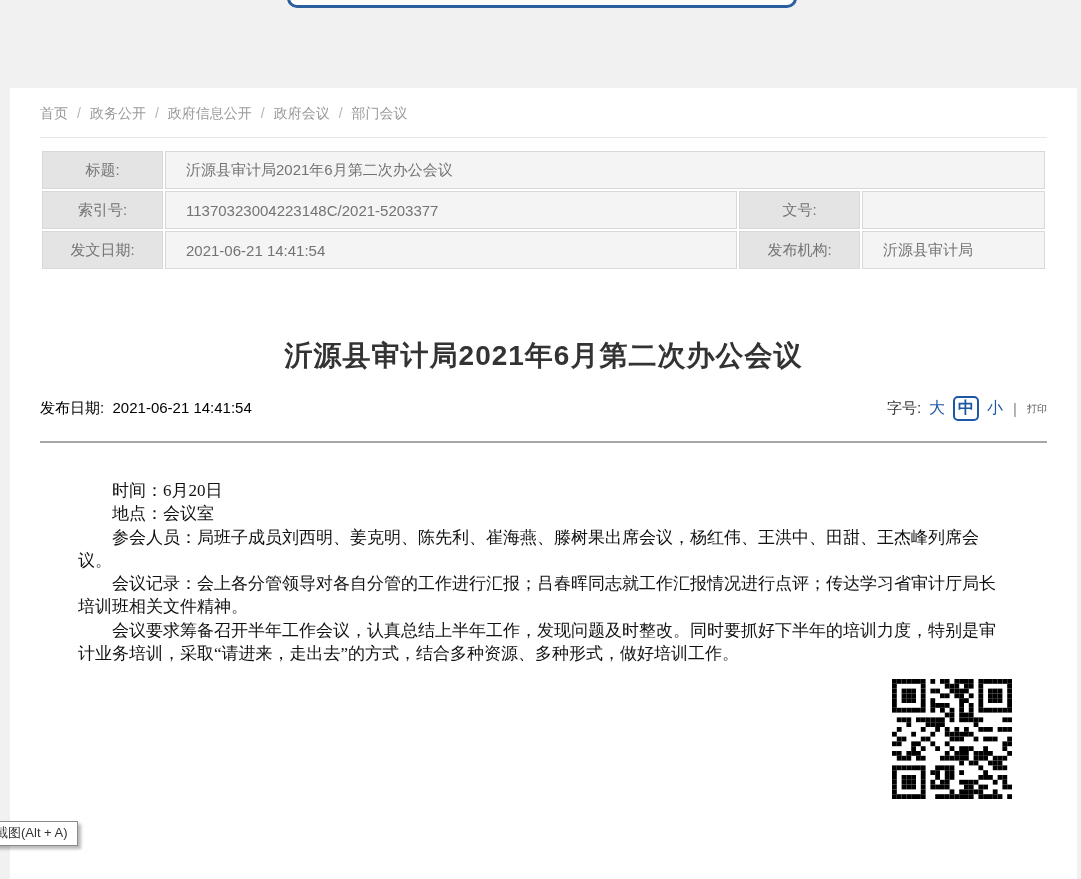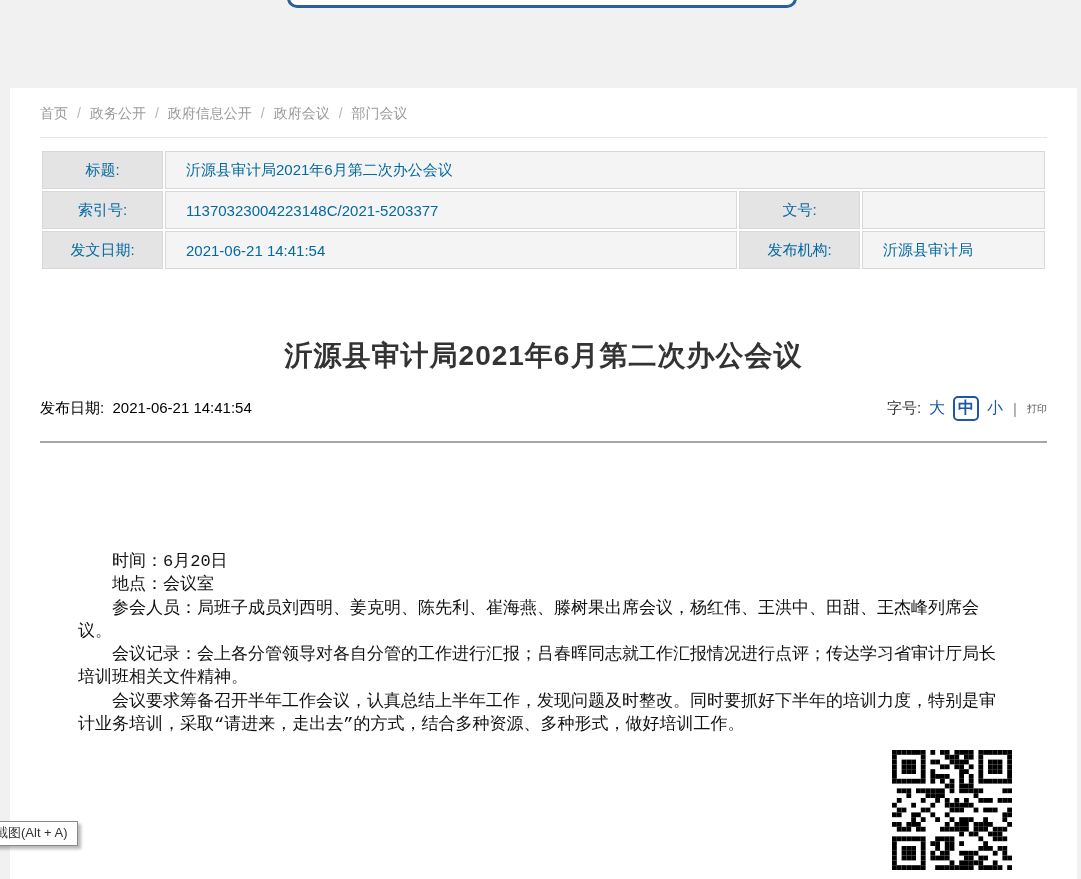--- a/index.html
+++ b/index.html
@@ -46,21 +46,21 @@
   
   table.meta {
     width: 1007px;
     margin-top: 11px;
     border-collapse: separate;
     border-spacing: 2px;
   }
   table.meta td {
     height: 38px;
     font-size: 15px;
-    color: #0369a1;
+    color: #737373;
     border: 1px solid #d8d8d8;
   }
   td.mlabel {
     background: #e4e4e4;
     text-align: center;
     width: 121px;
   }
   td.mvalue {
     background: #f4f4f4;
     padding-left: 20px;
@@ -98,23 +98,23 @@
   .font-controls .print-btn { color: #555; cursor: pointer; text-decoration: none; font-size: 10px; }
 
   .head-rule {
     margin-top: 20px;
     border: none;
     border-top: 2px solid #a6a6a6;
   }
 
   
   .art-body {
-    margin-top: 107px;
+    margin-top: 36px;
     padding: 0 44px 0 38px;
-    font-family: Liberation Mono, monospace;
+    font-family: Liberation Serif, serif;
     font-size: 17px;
     line-height: 23.3px;
     color: #111111;
   }
   .art-body p { text-indent: 2em; }
 
   
   .qr-wrap {
     margin-top: 14px;
     padding-right: 35px;

